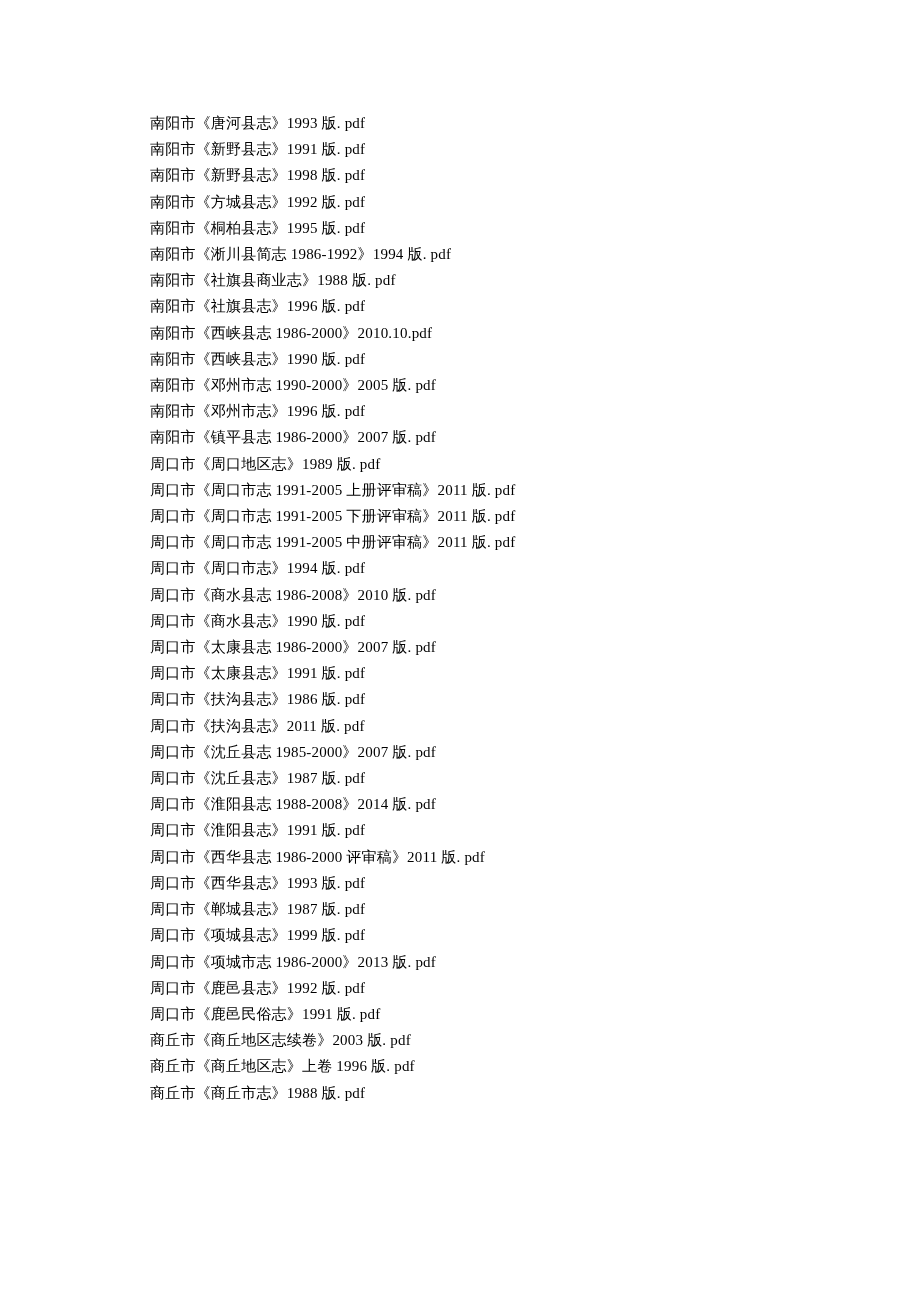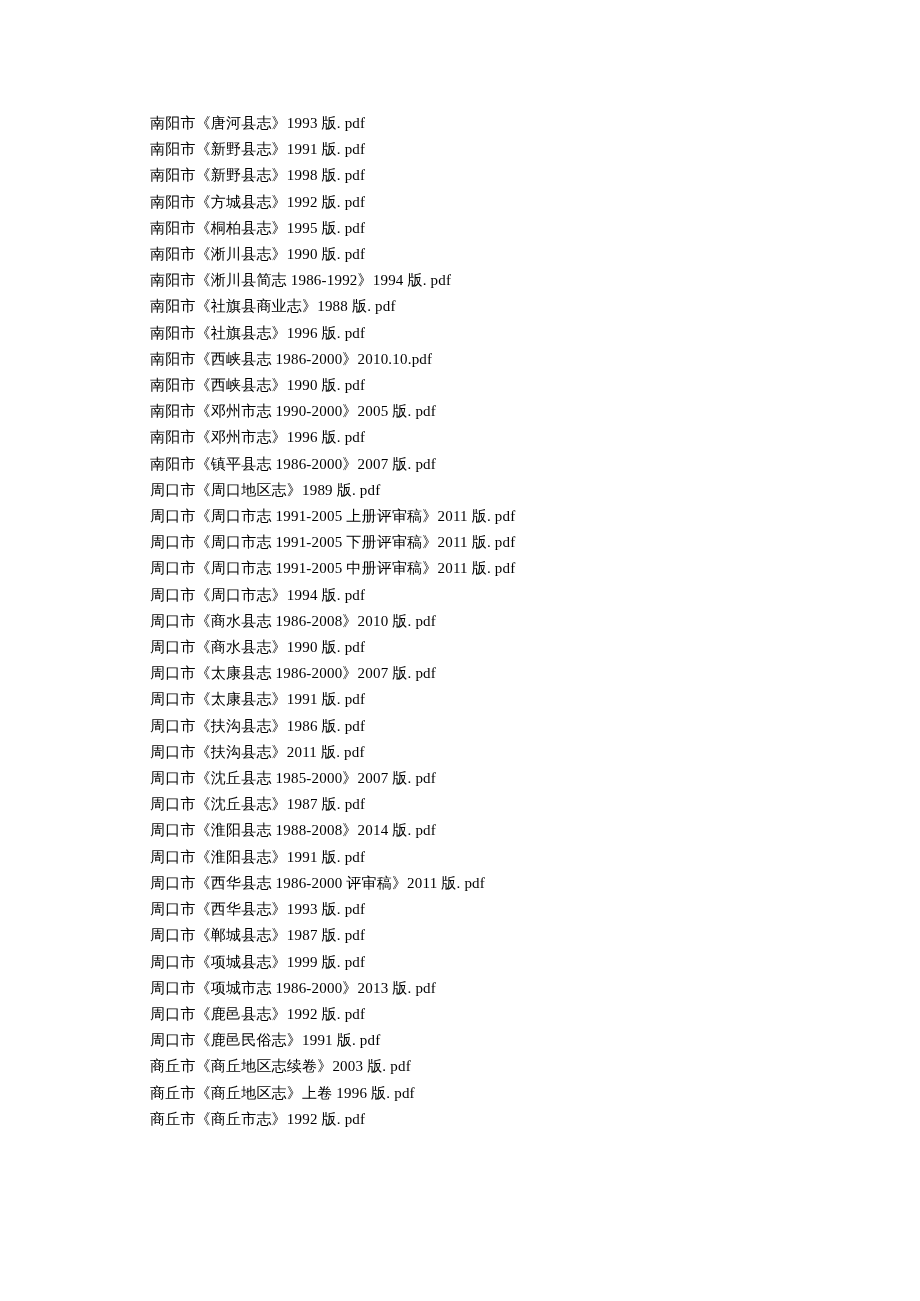--- a/index.html
+++ b/index.html
@@ -25,21 +25,20 @@
 </style>
 </head>
 <body>
 
 <div class="page">
   <div class="line">南阳市《唐河县志》1993 版. pdf</div>
   <div class="line">南阳市《新野县志》1991 版. pdf</div>
   <div class="line">南阳市《新野县志》1998 版. pdf</div>
   <div class="line">南阳市《方城县志》1992 版. pdf</div>
   <div class="line">南阳市《桐柏县志》1995 版. pdf</div>
-  <div class="line">南阳市《淅川县志》1990 版. pdf</div>
   <div class="line">南阳市《淅川县简志 1986-1992》1994 版. pdf</div>
   <div class="line">南阳市《社旗县商业志》1988 版. pdf</div>
   <div class="line">南阳市《社旗县志》1996 版. pdf</div>
   <div class="line">南阳市《西峡县志 1986-2000》2010.10.pdf</div>
   <div class="line">南阳市《西峡县志》1990 版. pdf</div>
   <div class="line">南阳市《邓州市志 1990-2000》2005 版. pdf</div>
   <div class="line">南阳市《邓州市志》1996 版. pdf</div>
   <div class="line">南阳市《镇平县志 1986-2000》2007 版. pdf</div>
   <div class="line">周口市《周口地区志》1989 版. pdf</div>
   <div class="line">周口市《周口市志 1991-2005 上册评审稿》2011 版. pdf</div>
@@ -58,14 +57,14 @@
   <div class="line">周口市《淮阳县志》1991 版. pdf</div>
   <div class="line">周口市《西华县志 1986-2000 评审稿》2011 版. pdf</div>
   <div class="line">周口市《西华县志》1993 版. pdf</div>
   <div class="line">周口市《郸城县志》1987 版. pdf</div>
   <div class="line">周口市《项城县志》1999 版. pdf</div>
   <div class="line">周口市《项城市志 1986-2000》2013 版. pdf</div>
   <div class="line">周口市《鹿邑县志》1992 版. pdf</div>
   <div class="line">周口市《鹿邑民俗志》1991 版. pdf</div>
   <div class="line">商丘市《商丘地区志续卷》2003 版. pdf</div>
   <div class="line">商丘市《商丘地区志》上卷 1996 版. pdf</div>
-  <div class="line">商丘市《商丘市志》1992 版. pdf</div>
+  <div class="line">商丘市《商丘市志》1988 版. pdf</div>
 </div>
 
 </body></html>

